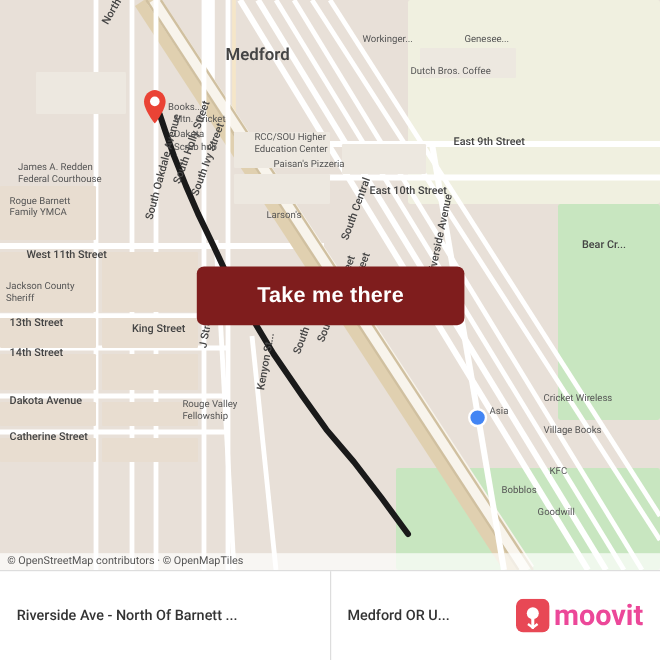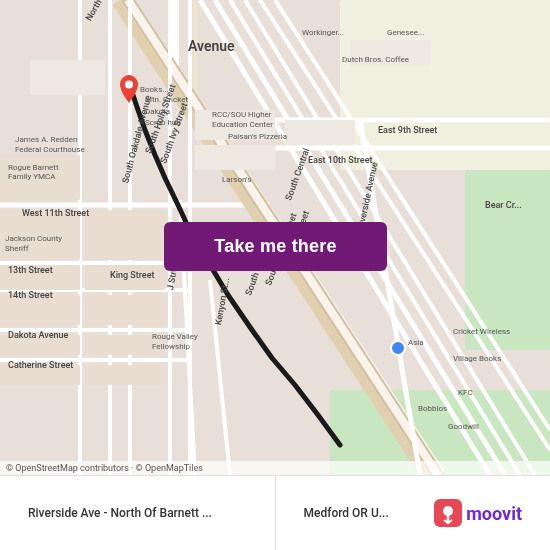--- a/index.html
+++ b/index.html
@@ -33,21 +33,21 @@
       width: 100%; height: 100%;
     }
 
     
     .take-me-there-btn {
       position: absolute;
       top: 222px;
       left: 164px;
       width: 223px;
       height: 49px;
-      background: #701a75;
+      background: #7f1d1d;
       border-radius: 6px;
       border: none;
       cursor: pointer;
       display: flex;
       align-items: center;
       justify-content: center;
       z-index: 10;
     }
 
     .take-me-there-btn span {
@@ -100,21 +100,21 @@
       background: #ffffff;
       display: flex;
       align-items: center;
       border-top: 1px solid #ddd;
     }
 
     .bottom-section {
       flex: 1;
       display: flex;
       align-items: center;
-      padding: 0 28px;
+      padding: 0 14px;
       height: 100%;
     }
 
     .bottom-section:first-child {
       border-right: 1px solid #ddd;
     }
 
     .bottom-text-group {
       display: flex;
       flex-direction: column;
@@ -136,23 +136,23 @@
       align-items: center;
       gap: 4px;
     }
 
     .moovit-icon {
       width: 28px;
       height: 28px;
     }
 
     .moovit-text {
-      font-size: 18px;
+      font-size: 24px;
       font-weight: 700;
-      color: #6d28d9;
+      color: #ec4899;
     }
 
     
     .street-label {
       position: absolute;
       font-size: 9px;
       color: #444;
       font-weight: 500;
       white-space: nowrap;
       z-index: 4;
@@ -248,28 +248,28 @@
       <rect x="85" y="365" width="80" height="20" fill="#e8ddd0" rx="1"></rect>
 
       <rect x="195" y="110" width="80" height="30" fill="#ede8e0" rx="1"></rect>
       <rect x="195" y="145" width="80" height="25" fill="#ede8e0" rx="1"></rect>
       <rect x="285" y="120" width="70" height="25" fill="#ede8e0" rx="1"></rect>
 
       <rect x="30" y="60" width="75" height="35" fill="#ede8e0" rx="1"></rect>
       <rect x="350" y="40" width="80" height="25" fill="#ede8e0" rx="1"></rect>
     </svg>
 
-    <span class="area-label" style="top:38px;left:188px;">Avenue</span>
+    <span class="area-label" style="top:38px;left:188px;">Medford</span>
 
     <span class="street-label" style="top:15px;left:88px;transform:rotate(-60deg);transform-origin:left center;">North Front Street</span>
     <span class="street-label" style="top:148px;left:148px;transform:rotate(-70deg);transform-origin:left center;">South Holly Street</span>
     <span class="street-label" style="top:158px;left:163px;transform:rotate(-70deg);transform-origin:left center;">South Ivy Street</span>
     <span class="street-label" style="top:178px;left:125px;transform:rotate(-75deg);transform-origin:left center;">South Oakdale Avenue</span>
     <span class="street-label" style="top:155px;left:308px;">East 10th Street</span>
-    <span class="street-label" style="top:125px;left:378px;">East 9th Street</span>
+    <span class="street-label" style="top:114px;left:378px;">East 9th Street</span>
     <span class="street-label" style="top:208px;left:22px;">West 11th Street</span>
     <span class="street-label" style="top:265px;left:8px;">13th Street</span>
     <span class="street-label" style="top:290px;left:8px;">14th Street</span>
     <span class="street-label" style="top:330px;left:8px;">Dakota Avenue</span>
     <span class="street-label" style="top:360px;left:8px;">Catherine Street</span>
     <span class="street-label" style="top:270px;left:110px;">King Street</span>
     <span class="street-label" style="top:285px;left:170px;transform:rotate(-80deg);transform-origin:left center;">J Street</span>
     <span class="street-label" style="top:320px;left:218px;transform:rotate(-80deg);transform-origin:left center;">Kenyon St...</span>
     <span class="street-label" style="top:290px;left:248px;transform:rotate(-70deg);transform-origin:left center;">South Holly Street</span>
     <span class="street-label" style="top:280px;left:268px;transform:rotate(-70deg);transform-origin:left center;">South Grape Street</span>

